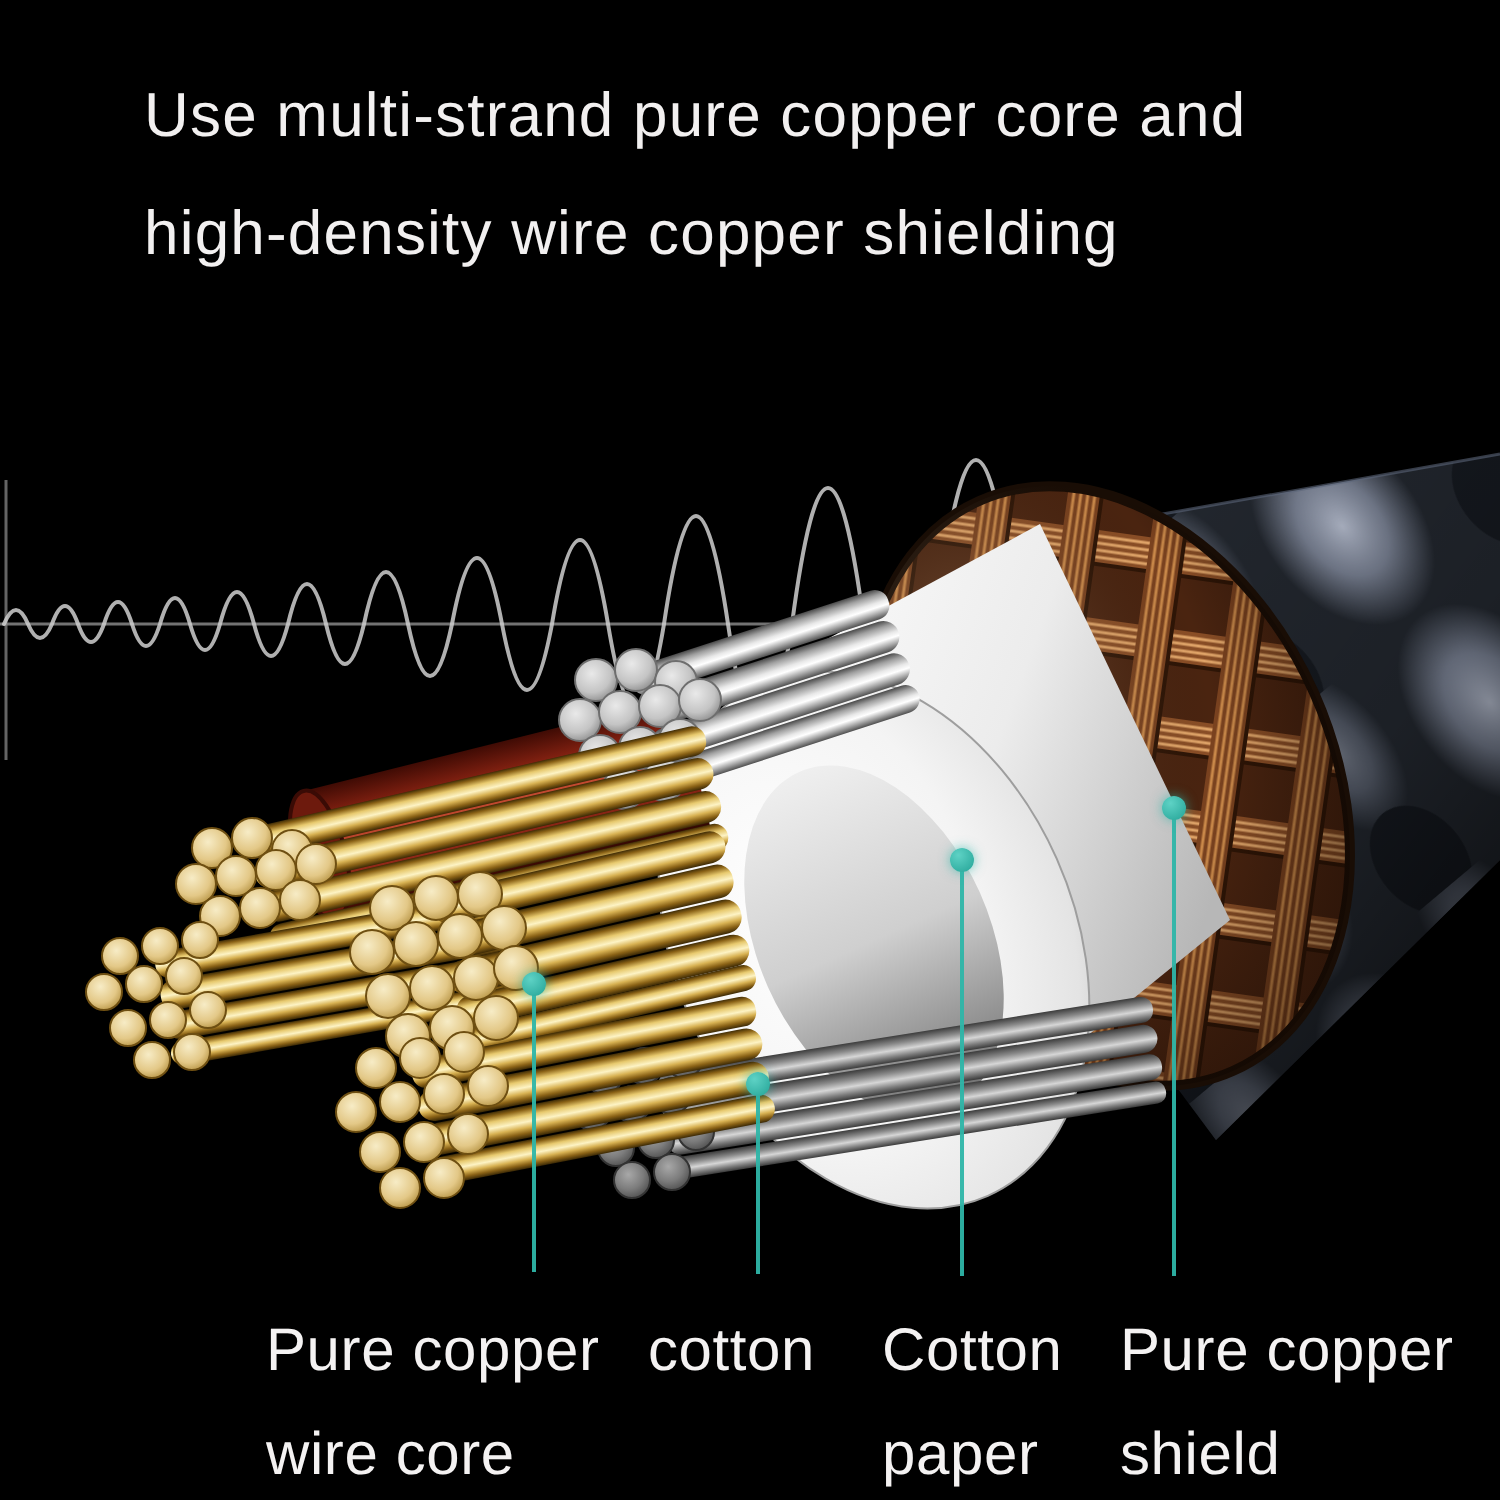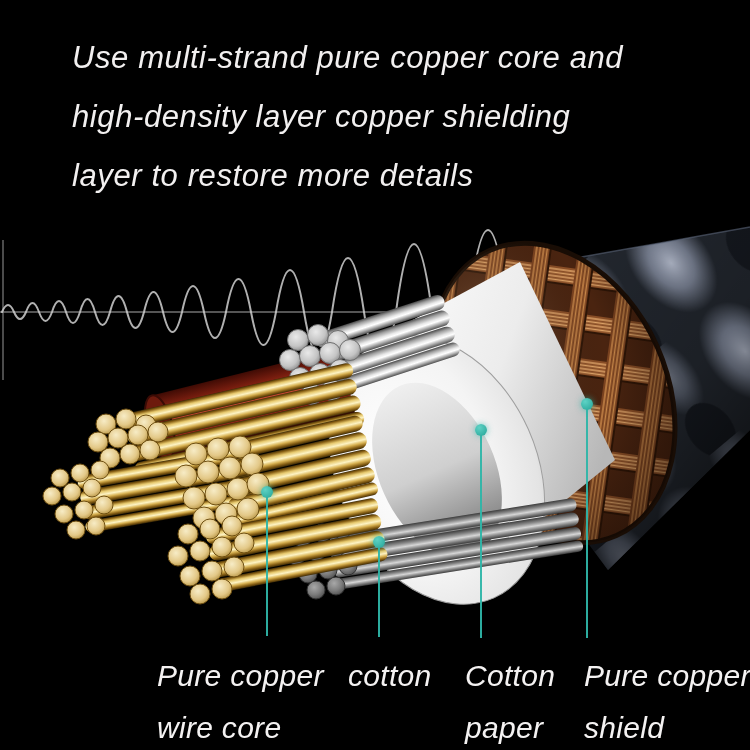--- a/index.html
+++ b/index.html
@@ -1,36 +1,36 @@
 <!DOCTYPE html>
 <html><head>
 <meta charset="utf-8">
 <style>
   html,body{margin:0;padding:0;background:#000;}
   .stage{position:relative;width:750px;height:750px;background:#0f172a;overflow:hidden;
-         font-family:"Liberation Sans", sans-serif;font-style:italic;}
+         font-family:"Liberation Sans", sans-serif;}
   .stage svg{position:absolute;left:0;top:0;}
   .heading{position:absolute;left:72px;top:28px;color:#f2f0f0;font-size:31px;
            line-height:59px;letter-spacing:0.6px;font-weight:400;}
   .heading span{display:block;white-space:nowrap;}
   .callout-line{position:absolute;width:2px;background:#2eb5a8;opacity:.95;}
   .callout-dot{position:absolute;width:12px;height:12px;border-radius:50%;
                background:radial-gradient(circle at 35% 30%, #5ed2c5, #23a396);
                box-shadow:0 0 6px rgba(46,181,168,.7);}
   #cl1{left:266px;top:497px;height:139px;}
   #cl2{left:378px;top:547px;height:90px;}
   #cl3{left:480px;top:435px;height:203px;}
   #cl4{left:586px;top:409px;height:229px;}
   #cd1{left:261px;top:486px;}
   #cd2{left:373px;top:536px;}
   #cd3{left:475px;top:424px;}
   #cd4{left:581px;top:398px;}
   .lbl{position:absolute;top:650px;color:#f4f2f2;font-size:30px;line-height:52px;
        letter-spacing:0.3px;}
-  .lbl span{display:block;white-space:nowrap;margin-left:24px;}
+  .lbl span{display:block;white-space:nowrap;}
   #lb1{left:133px;} #lb2{left:324px;} #lb3{left:441px;} #lb4{left:560px;}
 </style>
 </head>
 <body>
 
 <div class="stage">
 
   <svg width="750" height="750" viewBox="0 0 750 750">
     <defs>
       <linearGradient id="goldRodG" x1="0" y1="0" x2="0" y2="1">
@@ -304,22 +304,21 @@
           <circle cx="212" cy="571" r="10"></circle>
         <circle cx="234" cy="567" r="10"></circle>
           <circle cx="200" cy="594" r="10"></circle>
           <circle cx="222" cy="589" r="10"></circle>
       </g>
     </g>
   </svg>
 
   <div class="heading">
     <span>Use multi-strand pure copper core and</span>
-    <span>high-density layer copper shielding</span>
-    <span>layer to restore more details</span>
+    <span>high-density wire copper shielding</span>
   </div>
 
   <div class="callout-line" id="cl1"></div>
   <div class="callout-line" id="cl2"></div>
   <div class="callout-line" id="cl3"></div>
   <div class="callout-line" id="cl4"></div>
   <div class="callout-dot" id="cd1"></div>
   <div class="callout-dot" id="cd2"></div>
   <div class="callout-dot" id="cd3"></div>
   <div class="callout-dot" id="cd4"></div>

